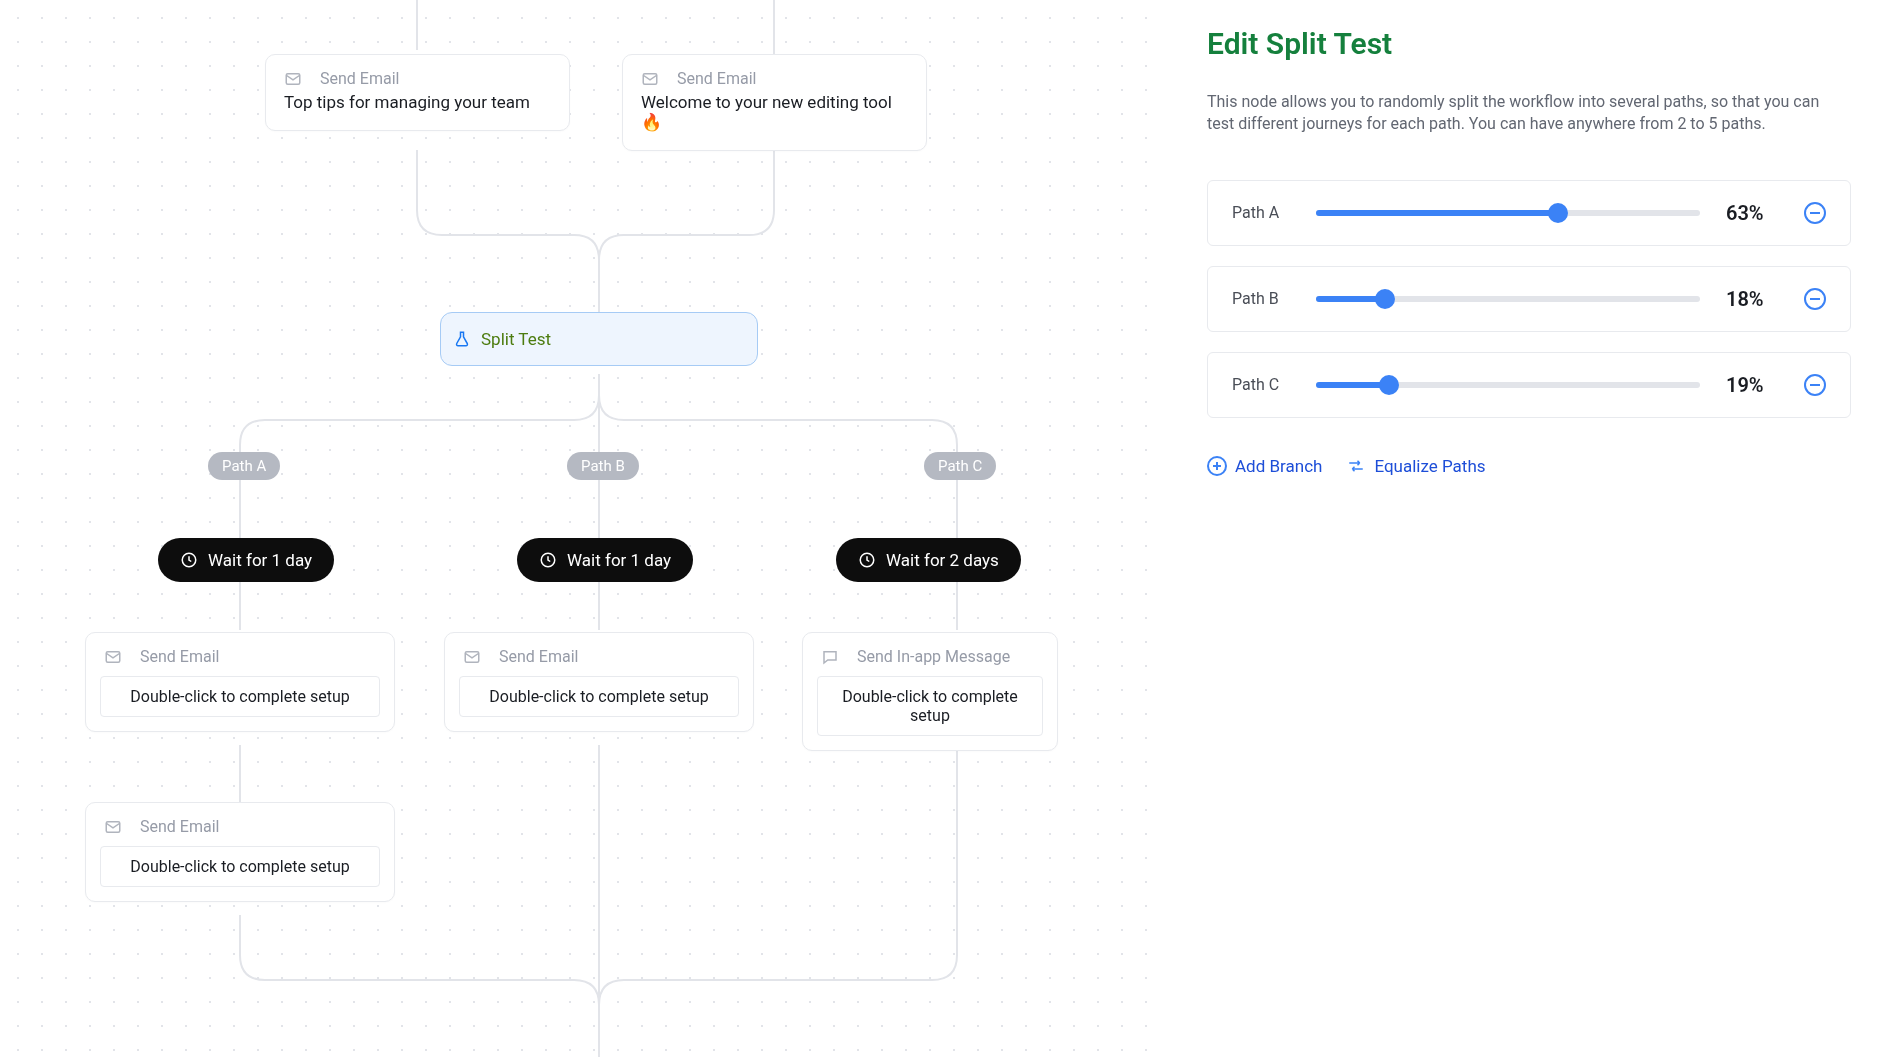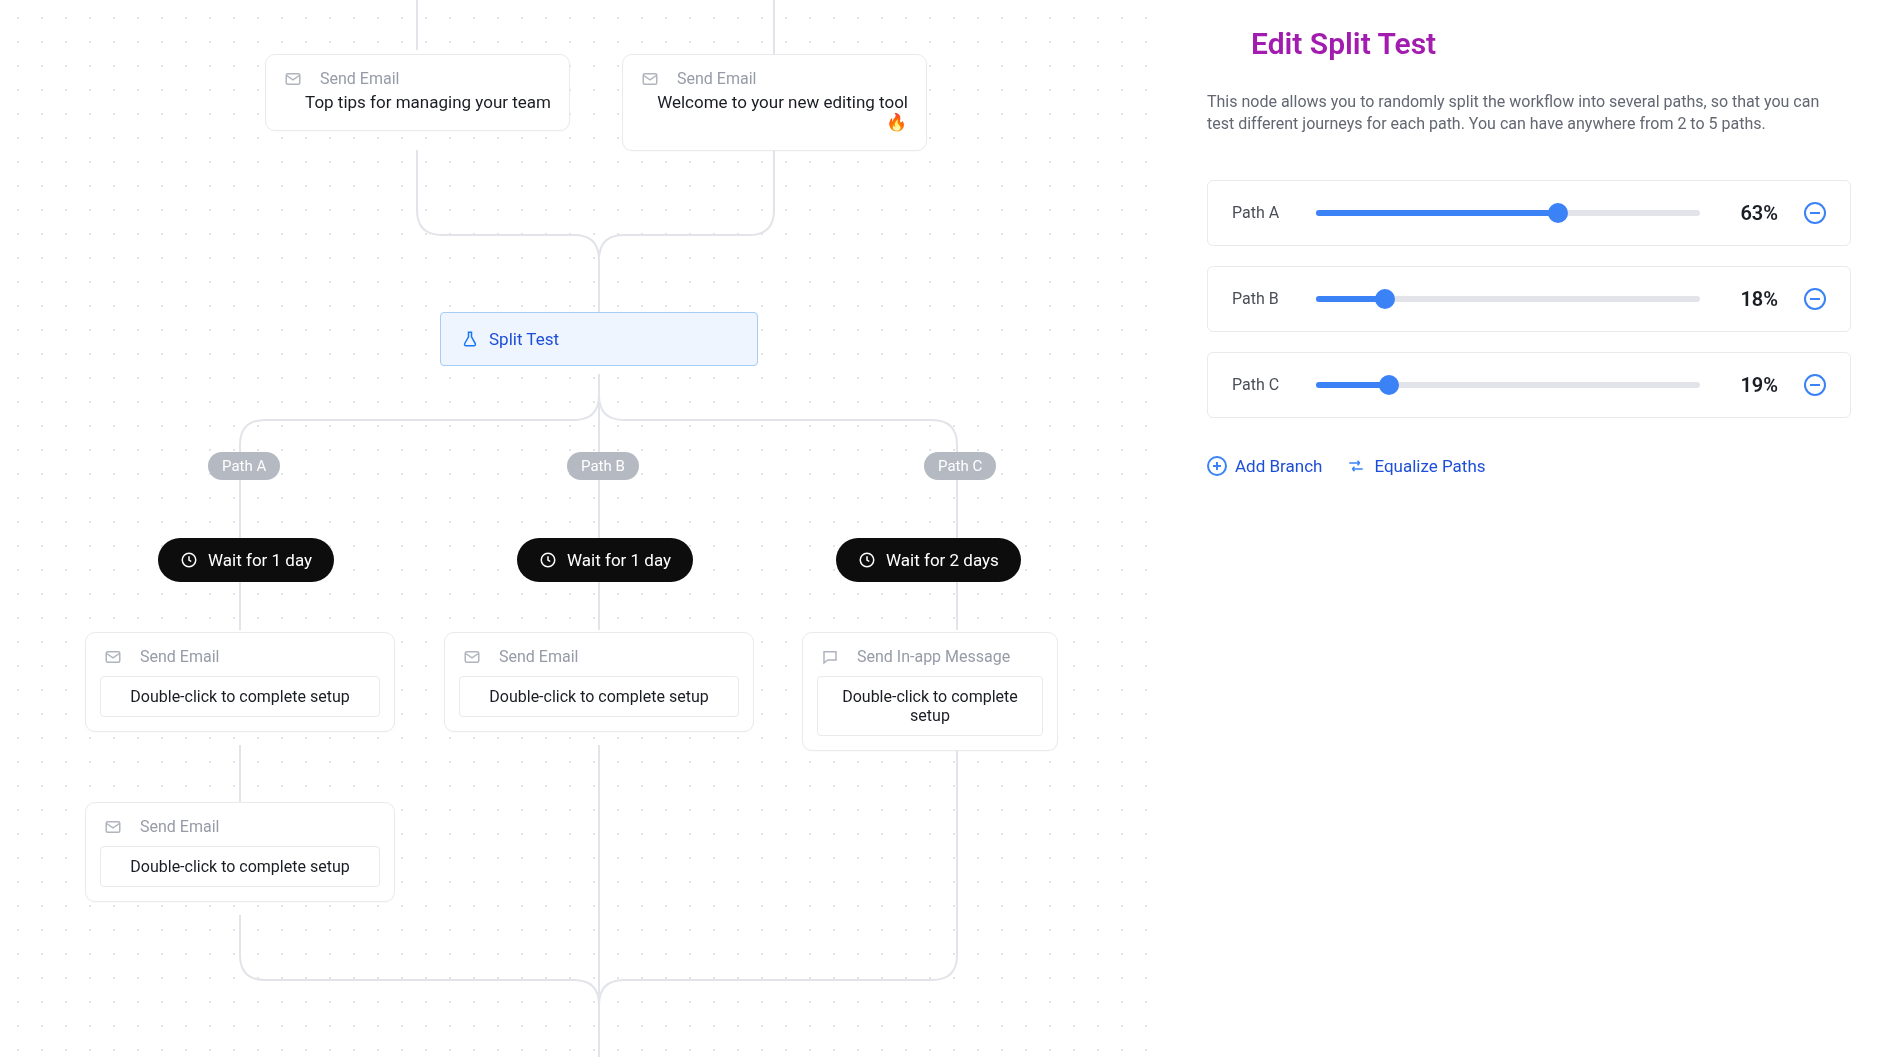--- a/index.html
+++ b/index.html
@@ -36,41 +36,40 @@
   align-items: center;
   gap: 18px;
   padding: 14px 18px 4px 18px;
   color: #969ba7;
   font-size: 16px;
 }
 .node .body {
   padding: 0 18px 18px 18px;
   color: #1a1d23;
   font-size: 17px;
-  text-align: right;
 }
 .placeholder-box {
   margin: 0 14px 14px 14px;
   border: 1px solid #e8eaee;
   border-radius: 4px;
   text-align: center;
   padding: 10px 24px;
   color: #1a1d23;
   font-size: 16px;
 }
 .split-node {
   position: absolute;
   background: #eef5fe;
   border: 1px solid #a6cbf5;
-  border-radius: 4px;
+  border-radius: 12px;
   display: flex;
   align-items: center;
   gap: 10px;
-  padding: 16px 20px;
-  color: #1d4ed8;
+  padding: 16px 12px;
+  color: #4d7c0f;
   font-size: 17px;
 }
 .path-badge {
   position: absolute;
   background: #b5b9c2;
   color: #fff;
   font-size: 15px;
   padding: 5px 14px;
   border-radius: 14px;
 }
@@ -88,23 +87,22 @@
 .sidebar {
   width: 740px;
   background: #fff;
   padding: 26px 48px 40px 48px;
   display: flex;
   flex-direction: column;
 }
 .sidebar h1 {
   font-size: 30px;
   font-weight: 600;
-  color: #a21caf;
+  color: #15803d;
   margin-bottom: 30px;
-  margin-left: 44px;
 }
 .sidebar .desc {
   color: #626772;
   font-size: 16px;
   line-height: 1.4;
   max-width: 620px;
   margin-bottom: 44px;
 }
 .path-row {
   border: 1px solid #e8eaee;
@@ -138,21 +136,20 @@
   position: absolute;
   top: 50%;
   width: 20px;
   height: 20px;
   background: #3b82f6;
   border-radius: 50%;
   transform: translate(-50%, -50%);
 }
 .path-row .value {
   width: 52px;
-  text-align: right;
   font-size: 20px;
   font-weight: 600;
   color: #1a1d23;
 }
 .remove-btn {
   width: 22px;
   height: 22px;
   border: 2px solid #3b82f6;
   border-radius: 50%;
   position: relative;

